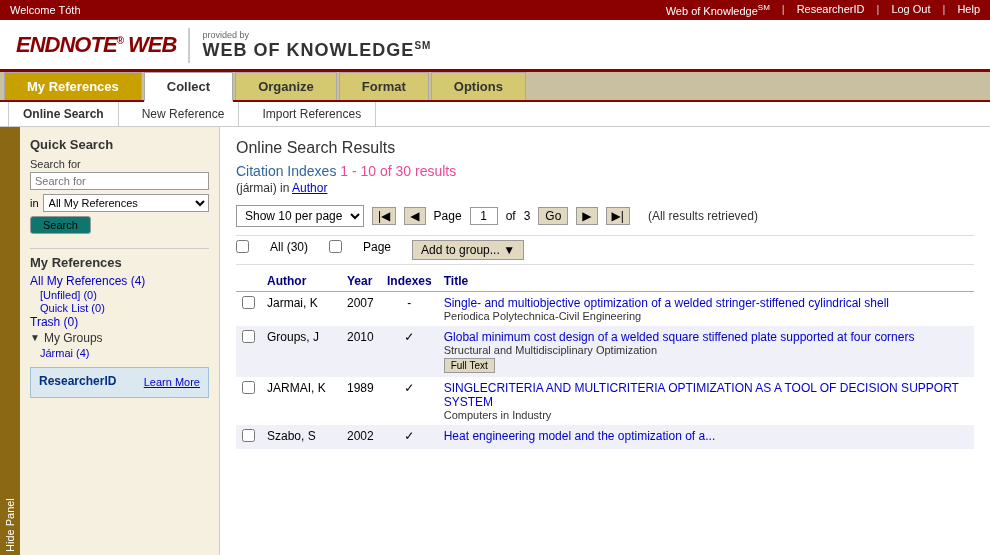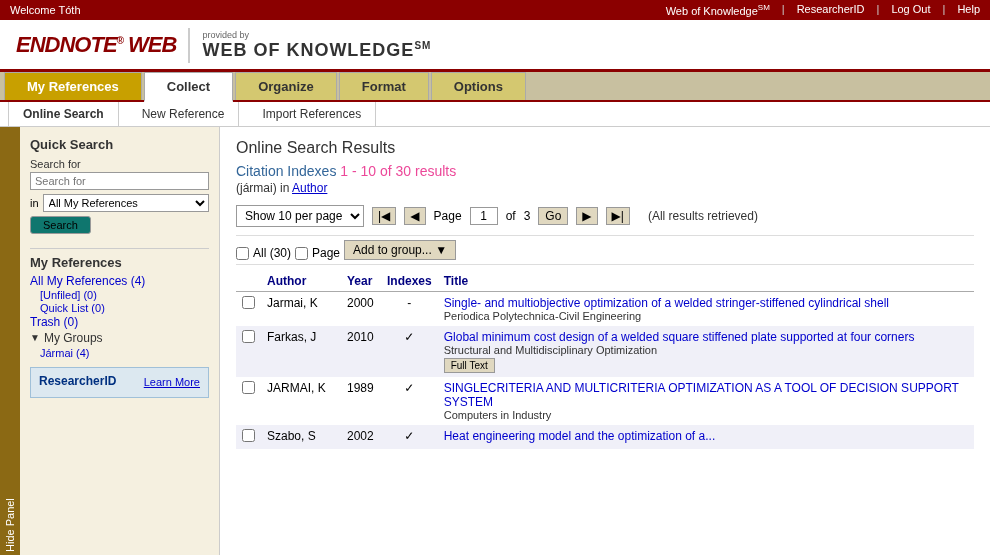--- a/index.html
+++ b/index.html
@@ -195,22 +195,22 @@
       border: 1px solid #999;
       padding: 1px 6px;
       cursor: pointer;
       font-size: 12px;
     }
     .retrieved-text { font-size: 12px; color: #333; margin-left: 10px; }
 
     
     .table-controls {
       display: flex;
-      align-items: flex-end;
-      gap: 4px;
+      align-items: flex-start;
+      gap: 21px;
       margin-bottom: 6px;
       padding: 4px 0;
       border-top: 1px solid #ddd;
       border-bottom: 1px solid #ddd;
     }
     .add-group-btn {
       background: #e0d8c0;
       border: 1px solid #999;
       padding: 2px 8px;
       cursor: pointer;
@@ -375,33 +375,33 @@
           <th class="copied-col">Indexes</th>
           <th>Title</th>
         </tr>
       </thead>
       <tbody id="results-tbody">
       <tr class="row-normal">
     <td class="check-col">
       <input type="checkbox" style="">
     </td>
     <td class="author-col">Jarmai, K</td>
-    <td class="year-col">2000</td>
+    <td class="year-col">2007</td>
     <td class="copied-col" style="text-align:center;">-</td>
     <td>
       <a href="#" class="result-title-link">Single- and multiobjective optimization of a welded stringer-stiffened cylindrical shell</a>
       <div class="result-journal">Periodica Polytechnica-Civil Engineering</div>
       
     </td>
   </tr>
           <tr class="row-alt">
     <td class="check-col">
       <input type="checkbox" style="">
     </td>
-    <td class="author-col">Farkas, J</td>
+    <td class="author-col">Groups, J</td>
     <td class="year-col">2010</td>
     <td class="copied-col" style="text-align:center;">✓</td>
     <td>
       <a href="#" class="result-title-link">Global minimum cost design of a welded square stiffened plate supported at four corners</a>
       <div class="result-journal">Structural and Multidisciplinary Optimization</div>
       <span class="full-text-btn">Full Text</span>
     </td>
   </tr>
           <tr class="row-normal">
     <td class="check-col">

